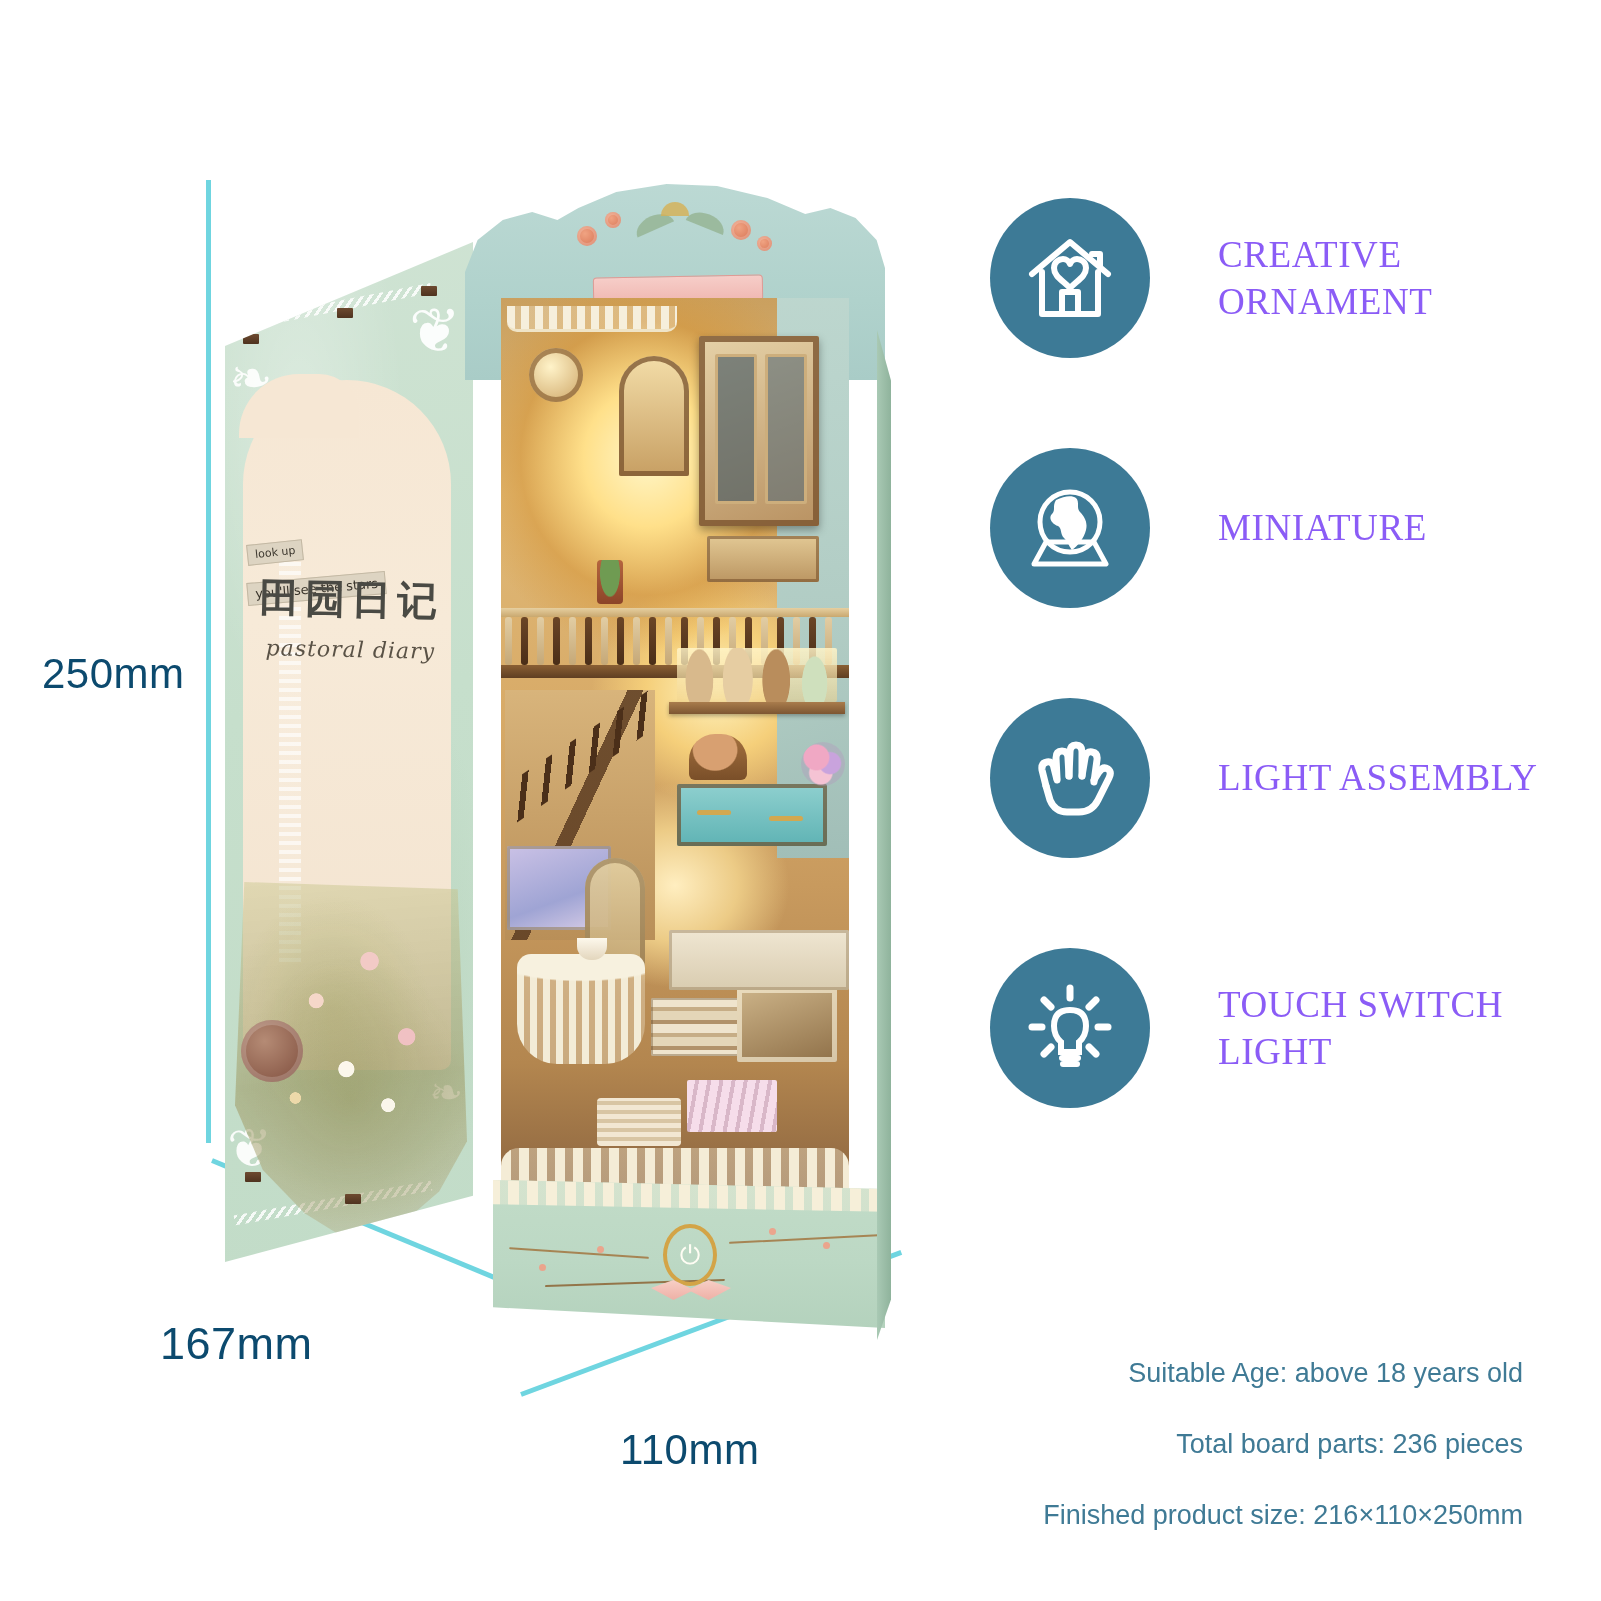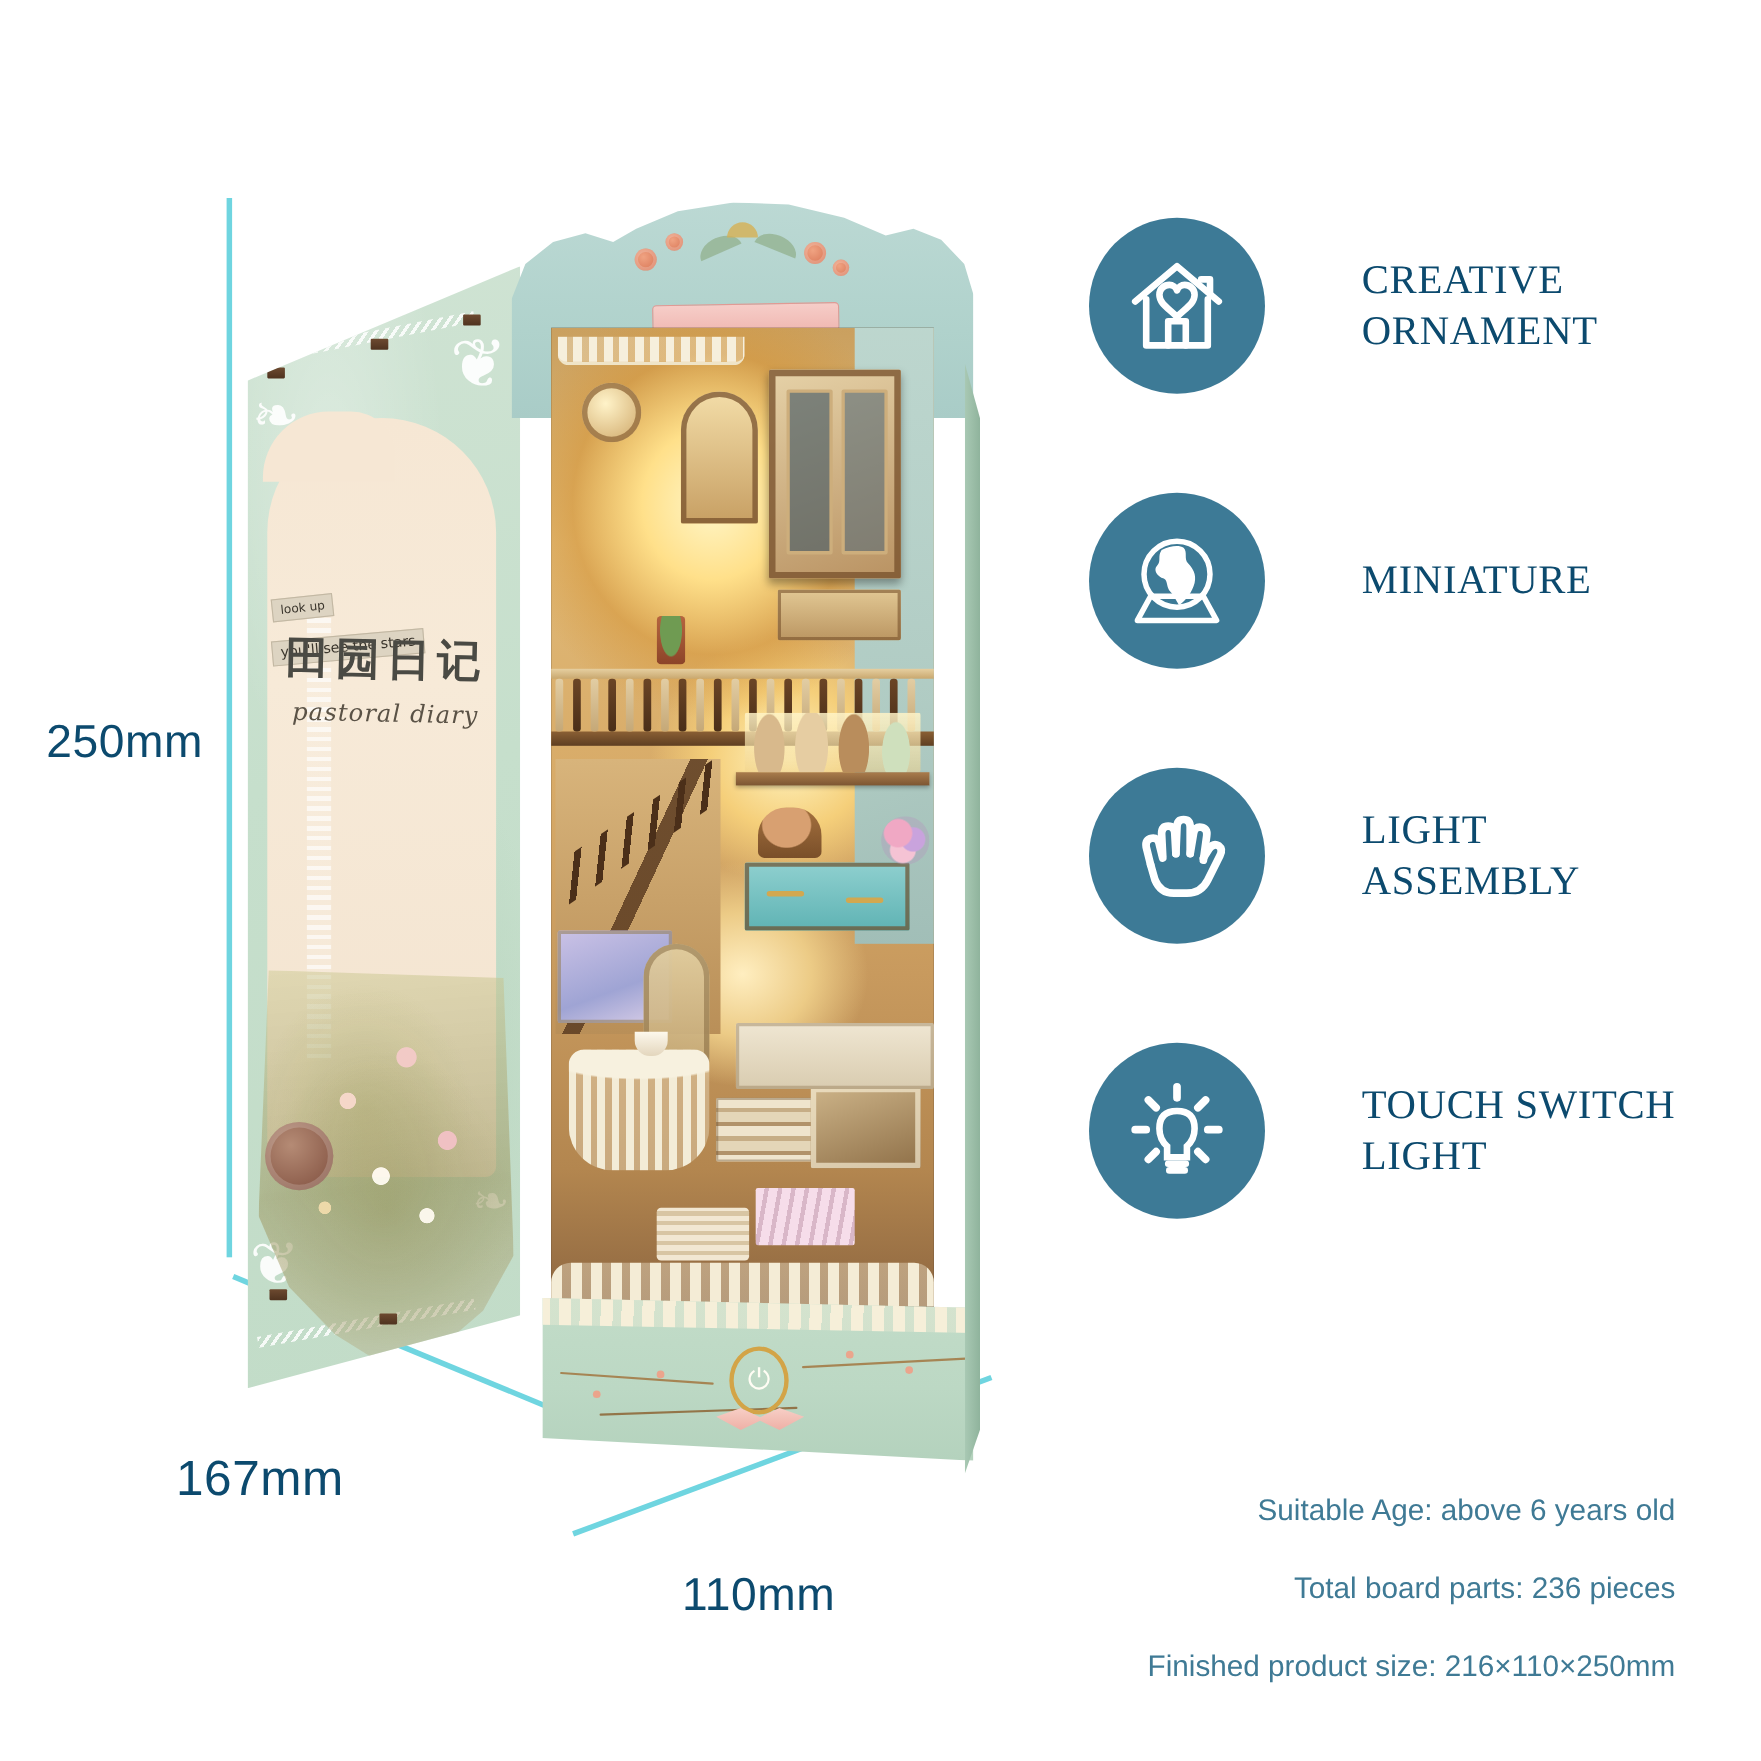--- a/index.html
+++ b/index.html
@@ -278,25 +278,25 @@
     height:180px; margin-bottom:70px;
   }
   .feature:last-child { margin-bottom:0; }
   .fcircle {
     width:160px; height:160px; flex:0 0 160px;
     border-radius:50%;
     background:#3D7A96;
     display:flex; align-items:center; justify-content:center;
   }
   .flabel {
-    margin-left:88px;
+    margin-left:68px;
     font-family:"Liberation Serif", serif;
     font-size:37px;
     line-height:1.28;
-    color:#0c4a6e;
+    color:#8b5cf6;
     letter-spacing:.6px;
     max-width:350px;
   }
 
   
   #specs {
     position:absolute; right:78px; bottom:72px;
     text-align:right;
   }
   .spec-line {
@@ -560,18 +560,18 @@
             <path d="M22 74 L29 67"></path>
             <path d="M74 74 L67 67"></path>
           </g>
         </svg>
       </div>
       <div class="flabel">TOUCH SWITCH LIGHT</div>
     </div>
   </div>
 
   <div id="specs">
-    <div class="spec-line">Suitable Age: above 6 years old</div>
+    <div class="spec-line">Suitable Age: above 18 years old</div>
     <div class="spec-line">Total board parts: 236 pieces</div>
     <div class="spec-line">Finished product size: 216×110×250mm</div>
   </div>
 
 </div>
 
 </body></html>

